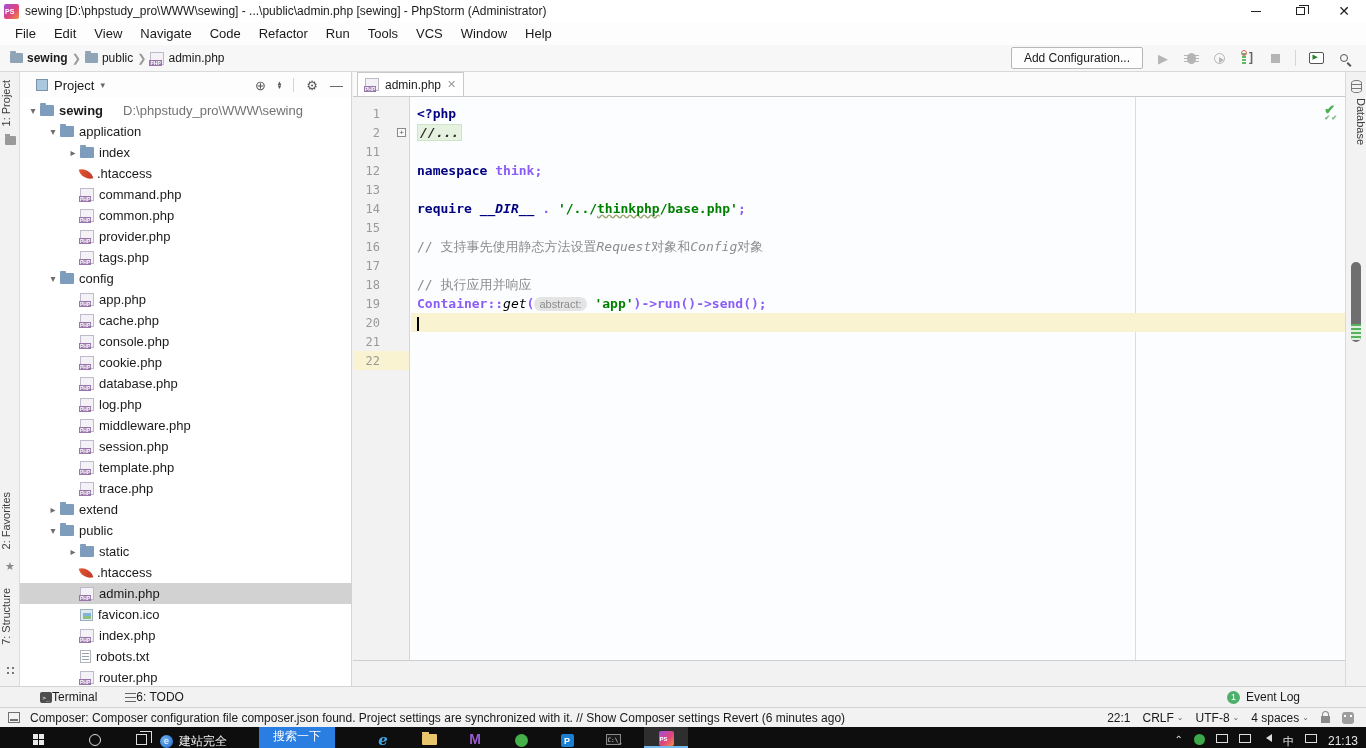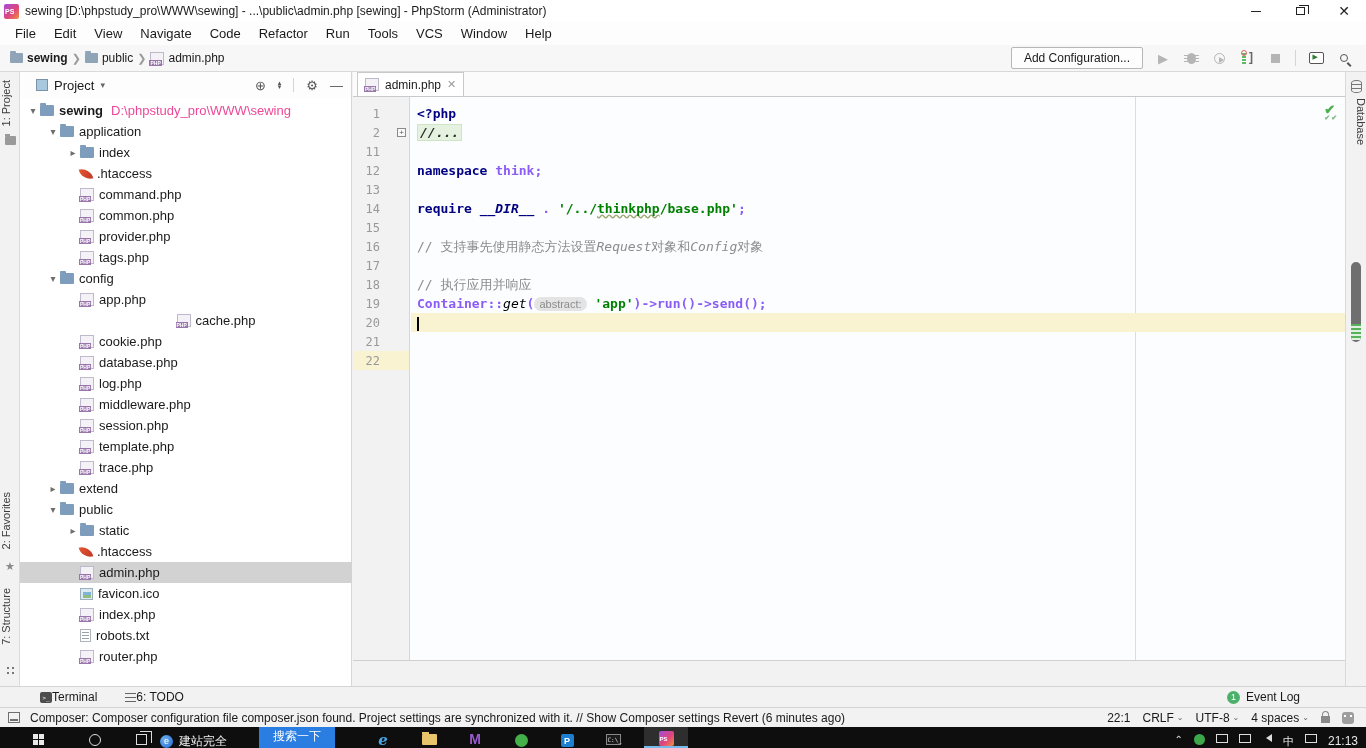--- a/index.html
+++ b/index.html
@@ -90,21 +90,21 @@
   .fi-php{width:14px;height:13px;background:#f4f2f7;border:1px solid #bfb9cc;}
   .fi-php:after{content:"PHP";position:absolute;left:-2px;bottom:-2px;background:#9876aa;color:#fff;font-size:5px;font-weight:bold;padding:0 1px;line-height:6px;}
   .fi-ht{width:12px;height:12px;background:linear-gradient(135deg,#e4572e,#c0392b);border-radius:0 100% 0 100%;transform:rotate(-15deg);}
   .fi-ico{width:13px;height:12px;border:1px solid #9db0be;background:#dfe9f0;}
   .fi-ico:after{content:"";position:absolute;left:2px;top:3px;width:8px;height:6px;background:linear-gradient(180deg,#7fb3d8 50%,#8fbf7f 50%);}
   .fi-txt{width:11px;height:13px;border:1px solid #aeb4ba;background:#fff;}
   .fi-txt:after{content:"";position:absolute;left:1px;top:2px;width:7px;height:7px;
      background:repeating-linear-gradient(180deg,#98a2aa 0 1px,transparent 1px 3px);}
   .tree-label{color:#1a1a1a;}
   .tree-label.bold{font-weight:bold;}
-  .tree-path{color:#ec4899;margin-left:8px;}
+  .tree-path{color:#737373;margin-left:20px;}
 
   
   .tabbar{position:absolute;left:353px;top:72px;width:992px;height:25px;background:#fbfbfb;border-bottom:1px solid #c9c9c9;display:flex;align-items:flex-end;}
   .tab{margin-left:4px;height:24px;background:#fff;border:1px solid #c9c9c9;border-bottom:none;
        display:flex;align-items:center;gap:6px;padding:0 7px;font-size:12px;}
   .tab-close{color:#9a9a9a;font-size:11px;}
   .editor-body{position:absolute;left:353px;top:97px;width:992px;height:564px;background:#fbfdff;border-bottom:1px solid #cfcfcf;}
   .margin-guide{position:absolute;left:782px;top:0;width:1px;height:100%;background:#dcdcdc;}
   .gutter{position:absolute;left:0;top:0;width:57px;height:100%;background:#f2f2f2;border-right:1px solid #d6d6d6;padding-top:7px;}
   .g-row{height:19px;position:relative;display:flex;align-items:center;}
@@ -340,24 +340,29 @@
         <div class="tree-row" style="padding-left: 26px;">
           <span class="chev">▾</span>
           <span class="fi fi-folder"></span>
           <span class="tree-label">config</span>
         </div>
         <div class="tree-row" style="padding-left: 46px;">
           <span class="chev"></span>
           <span class="fi fi-php"></span>
           <span class="tree-label">app.php</span>
         </div>
-        <div class="tree-row" style="padding-left: 46px; justify-content: center;">
+        <div class="tree-row" style="padding-left: 46px;">
           <span class="chev"></span>
           <span class="fi fi-php"></span>
           <span class="tree-label">cache.php</span>
+        </div>
+        <div class="tree-row" style="padding-left: 46px;">
+          <span class="chev"></span>
+          <span class="fi fi-php"></span>
+          <span class="tree-label">console.php</span>
         </div>
         <div class="tree-row" style="padding-left: 46px;">
           <span class="chev"></span>
           <span class="fi fi-php"></span>
           <span class="tree-label">cookie.php</span>
         </div>
         <div class="tree-row" style="padding-left: 46px;">
           <span class="chev"></span>
           <span class="fi fi-php"></span>
           <span class="tree-label">database.php</span>

